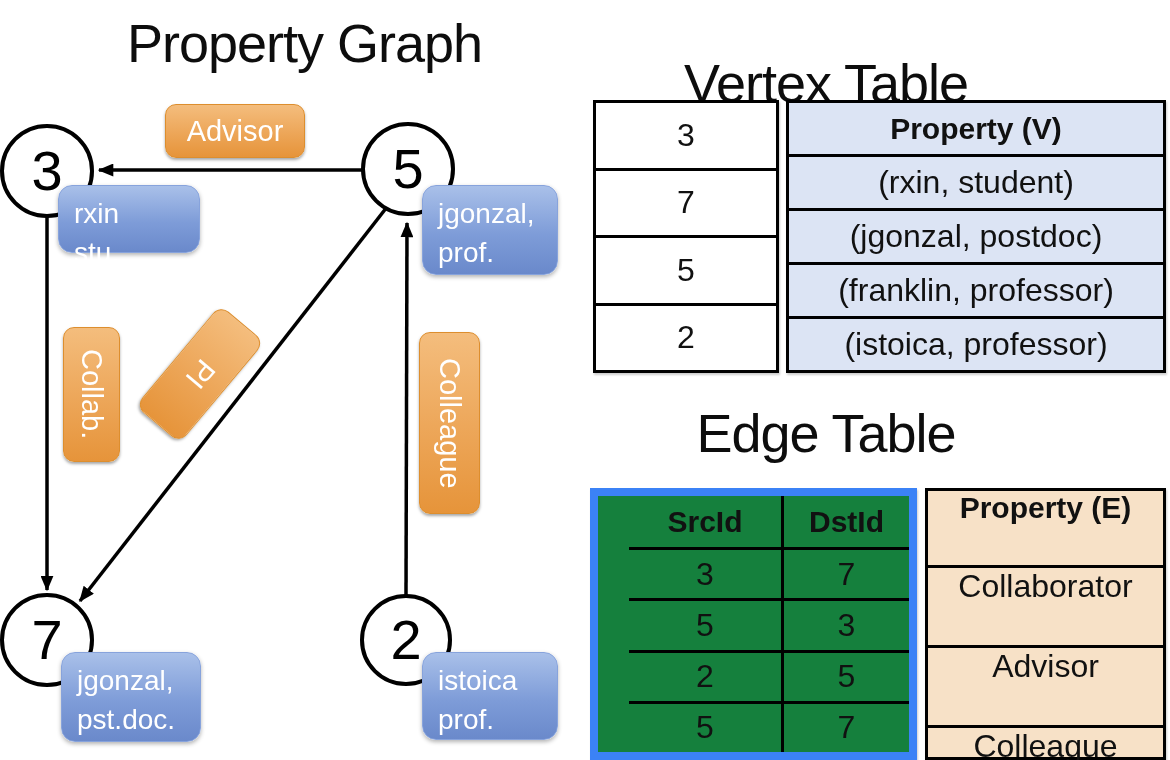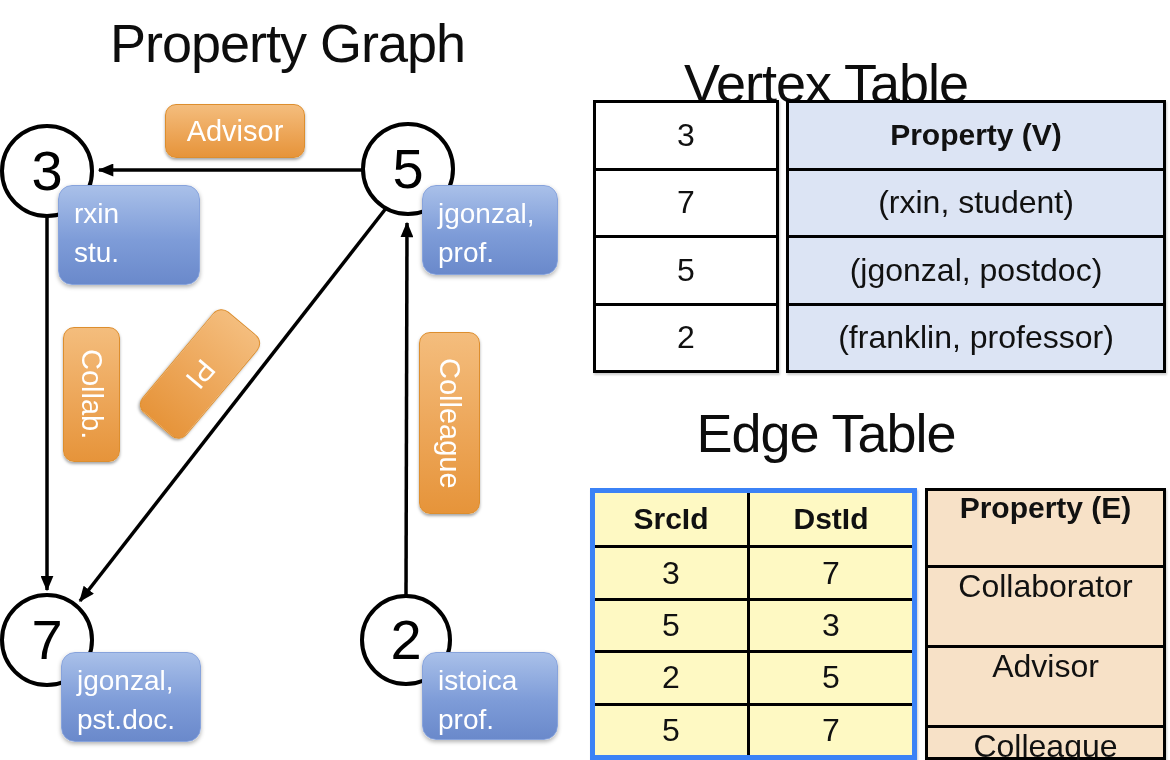--- a/index.html
+++ b/index.html
@@ -41,40 +41,41 @@
     display:flex;flex-direction:column;background:#fff;
     box-shadow:1px 2px 2px rgba(0,0,0,0.2);
   }
   .subtable .cell{
     flex:1;display:flex;align-items:center;justify-content:center;
     font-size:32px;border-top:3px solid #000;
   }
   .subtable .cell:first-child{border-top:none;}
   .subtable .cell.hdr{font-weight:bold;font-size:30px;}
   .grid-table{
-    position:absolute;border:5px solid #3b82f6;box-sizing:border-box;
-    display:grid;grid-template-columns:152px 1fr;grid-auto-rows:1fr;background:#fef9c3;
+    position:absolute;border:8px solid #3b82f6;box-sizing:border-box;
+    display:grid;grid-template-columns:152px 1fr;grid-auto-rows:1fr;background:#15803d;
     box-shadow:1px 2px 2px rgba(0,0,0,0.2);
+    padding-left:31px;
   }
   .grid-table .cell{
     display:flex;align-items:center;justify-content:center;
     font-size:32px;border-top:3px solid #000;
   }
   .grid-table .cell.c2{border-left:3px solid #000;}
   .grid-table .cell.r0{border-top:none;}
   .grid-table .cell.hdr{font-weight:bold;font-size:30px;}
   .fill-v{background:#dce4f4;}
   .fill-e{background:#f7e1c7;}
 </style>
 </head>
 <body>
 
 <div class="canvas">
 
-  <div class="big-title" style="left:0;top:12px;width:575px;">Property Graph</div>
+  <div class="big-title" style="left:17px;top:12px;width:575px;">Property Graph</div>
 
   <svg class="graph-svg" viewBox="0 0 585 760" xmlns="http://www.w3.org/2000/svg">
     <defs>
       <marker id="arrow" viewBox="0 0 12 10" refX="11" refY="5" markerWidth="16" markerHeight="13" markerUnits="userSpaceOnUse" orient="auto">
         <path d="M0,0 L12,5 L0,10 z" fill="#000"></path>
       </marker>
     </defs>
     <line x1="363" y1="170" x2="99" y2="170" stroke="#000" stroke-width="3.5" marker-end="url(#arrow)"></line>
     <line x1="47" y1="216" x2="47" y2="590" stroke="#000" stroke-width="3.5" marker-end="url(#arrow)"></line>
     <line x1="387" y1="207" x2="80" y2="601" stroke="#000" stroke-width="3.5" marker-end="url(#arrow)"></line>
@@ -88,21 +89,21 @@
   <div class="node-num" style="left:17px;top:141px;">3</div>
   <div class="node-num" style="left:378px;top:139px;">5</div>
   <div class="node-num" style="left:17px;top:610px;">7</div>
   <div class="node-num" style="left:376px;top:610px;">2</div>
 
   <div class="elabel" style="left:165px;top:104px;width:138px;height:52px;">Advisor</div>
   <div class="elabel vtext" style="left:63px;top:327px;width:55px;height:133px;">Collab.</div>
   <div class="elabel vtext" style="left:171px;top:308px;width:56px;height:130px;transform:rotate(40deg);">PI</div>
   <div class="elabel vtext" style="left:419px;top:332px;width:59px;height:180px;">Colleague</div>
 
-  <div class="vlabel" style="left:58px;top:185px;width:142px;height:100px;">
+  <div class="vlabel" style="left:58px;top:185px;width:142px;height:68px;">
     <span>rxin</span>
     <span>stu.</span>
   </div>
   <div class="vlabel" style="left:422px;top:185px;width:136px;height:90px;">
     <span>jgonzal,</span>
     <span>prof.</span>
   </div>
   <div class="vlabel" style="left:61px;top:652px;width:140px;height:90px;">
     <span>jgonzal,</span>
     <span>pst.doc.</span>
@@ -119,20 +120,21 @@
     <div class="cell">7</div>
     <div class="cell">5</div>
     <div class="cell">2</div>
   </div>
 
   <div class="subtable fill-v" style="left:786px;top:100px;width:380px;height:273px;">
     <div class="cell hdr">Property (V)</div>
     <div class="cell">(rxin, student)</div>
     <div class="cell">(jgonzal, postdoc)</div>
     <div class="cell">(franklin, professor)</div>
+    <div class="cell">(istoica, professor)</div>
   </div>
 
   <div class="big-title" style="left:593px;top:402px;width:466px;">Edge Table</div>
 
   <div class="grid-table" style="left:590px;top:488px;width:327px;height:272px;">
     <div class="cell hdr r0">SrcId</div>
     <div class="cell hdr r0 c2">DstId</div>
     <div class="cell">3</div>
     <div class="cell c2">7</div>
     <div class="cell">5</div>

